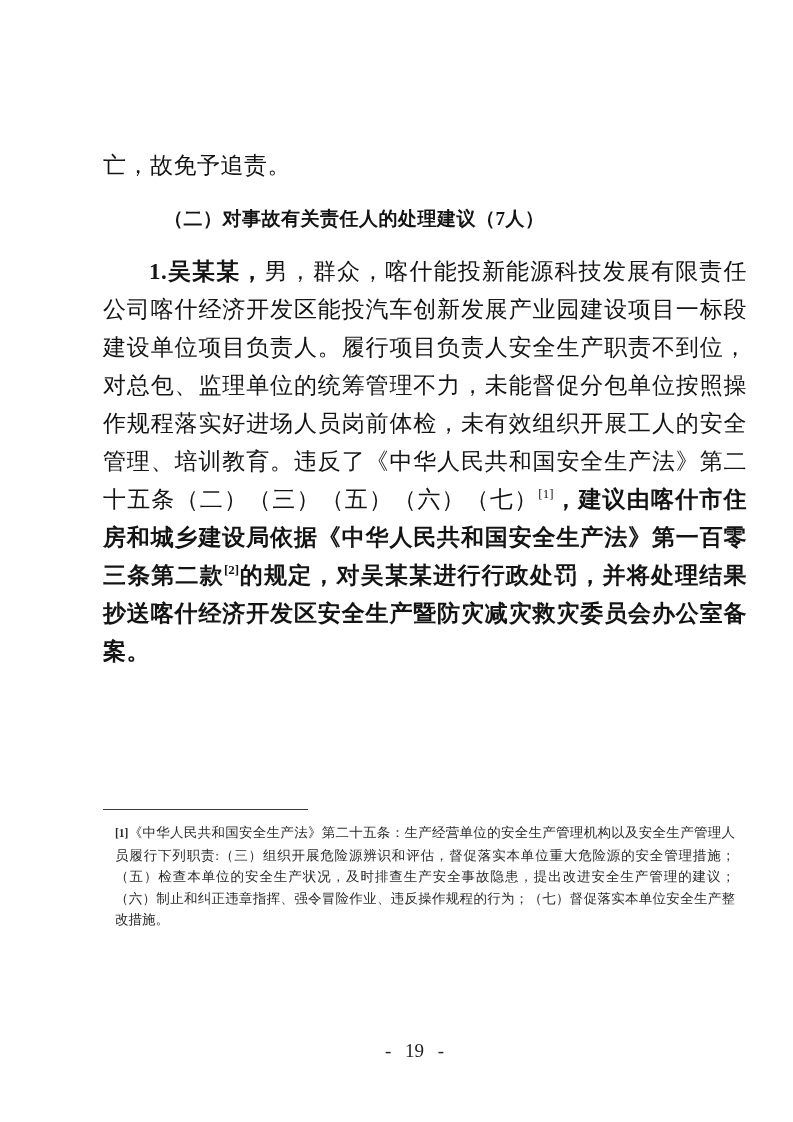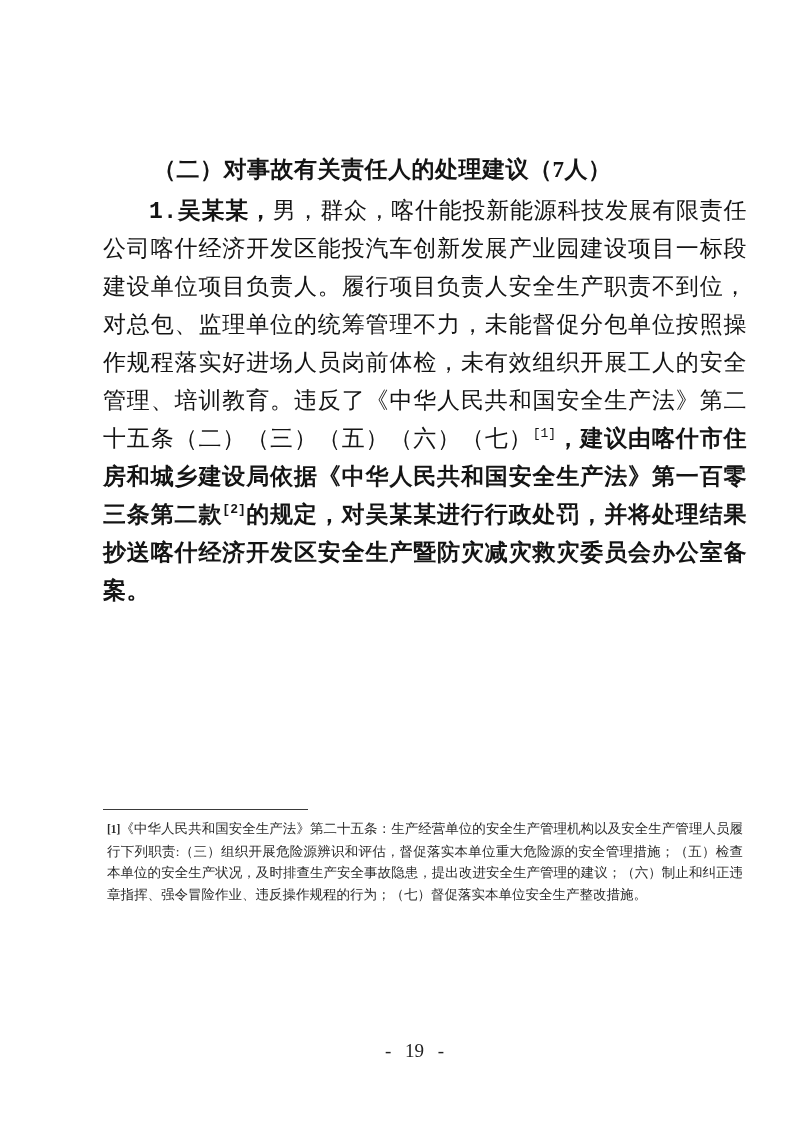--- a/index.html
+++ b/index.html
@@ -27,30 +27,29 @@
     font-size: 23px;
     line-height: 38px;
     text-align: justify;
     text-justify: inter-character;
     letter-spacing: 0.5px;
   }
   .continuation {
     text-indent: 0;
   }
   .heading {
-    margin: 4px;
-    font-size: 23px;
+    margin: 15px;
+    font-size: 19px;
     line-height: 38px;
     font-weight: bold;
     text-indent: 46px;
     letter-spacing: 0.5px;
   }
   .para {
     text-indent: 46px;
-    font-family: Liberation Mono, monospace;
   }
   .bold {
     font-weight: bold;
   }
   .fnref {
     font-size: 13px;
     line-height: 0;
     vertical-align: 9px;
     letter-spacing: 0;
   }
@@ -60,21 +59,21 @@
     top: 809px;
     width: 644px;
   }
   .fn-separator {
     width: 205px;
     height: 0;
     border-top: 1px solid #3a3a3a;
     margin: 0 0 8px 0;
   }
   .footnote {
-    margin: 4px;
+    margin: 12px;
     font-size: 13.5px;
     line-height: 21.5px;
     text-align: justify;
     text-justify: inter-character;
     color: #2a2a2a;
   }
   .fn-marker {
     font-weight: bold;
     font-size: 11.5px;
   }
@@ -88,20 +87,21 @@
     color: #222222;
     word-spacing: 9px;
     padding-left: 18px;
   }
 </style>
 </head>
 <body>
 
 <div class="page">
   <div class="content">
+    <p class="body-line continuation">亡，故免予追责。</p>
     <h2 class="heading">（二）对事故有关责任人的处理建议（7人）</h2>
     <p class="body-line para"><span class="bold">1.吴某某，</span><span>男，群众，喀什能投新能源科技发展有限责任公司喀什经济开发区能投汽车创新发展产业园建设项目一标段建设单位项目负责人。履行项目负责人安全生产职责不到位，对总包、监理单位的统筹管理不力，未能督促分包单位按照操作规程落实好进场人员岗前体检，未有效组织开展工人的安全管理、培训教育。违反了《中华人民共和国安全生产法》第二十五条（二）（三）（五）（六）（七）</span><sup class="fnref">[1]</sup><span class="bold">，建议由喀什市住房和城乡建设局依据《中华人民共和国安全生产法》第一百零三条第二款</span><sup class="fnref bold">[2]</sup><span class="bold">的规定，对吴某某进行行政处罚，并将处理结果抄送喀什经济开发区安全生产暨防灾减灾救灾委员会办公室备案。</span></p>
   </div>
 
   <div class="footnote-area">
     <div class="fn-separator"></div>
     <p class="footnote"><span class="fn-marker">[1]</span><span>《中华人民共和国安全生产法》第二十五条：生产经营单位的安全生产管理机构以及安全生产管理人员履行下列职责:（三）组织开展危险源辨识和评估，督促落实本单位重大危险源的安全管理措施；（五）检查本单位的安全生产状况，及时排查生产安全事故隐患，提出改进安全生产管理的建议；（六）制止和纠正违章指挥、强令冒险作业、违反操作规程的行为；（七）督促落实本单位安全生产整改措施。</span></p>
   </div>
 
   <div class="page-number">- 19 -</div>

